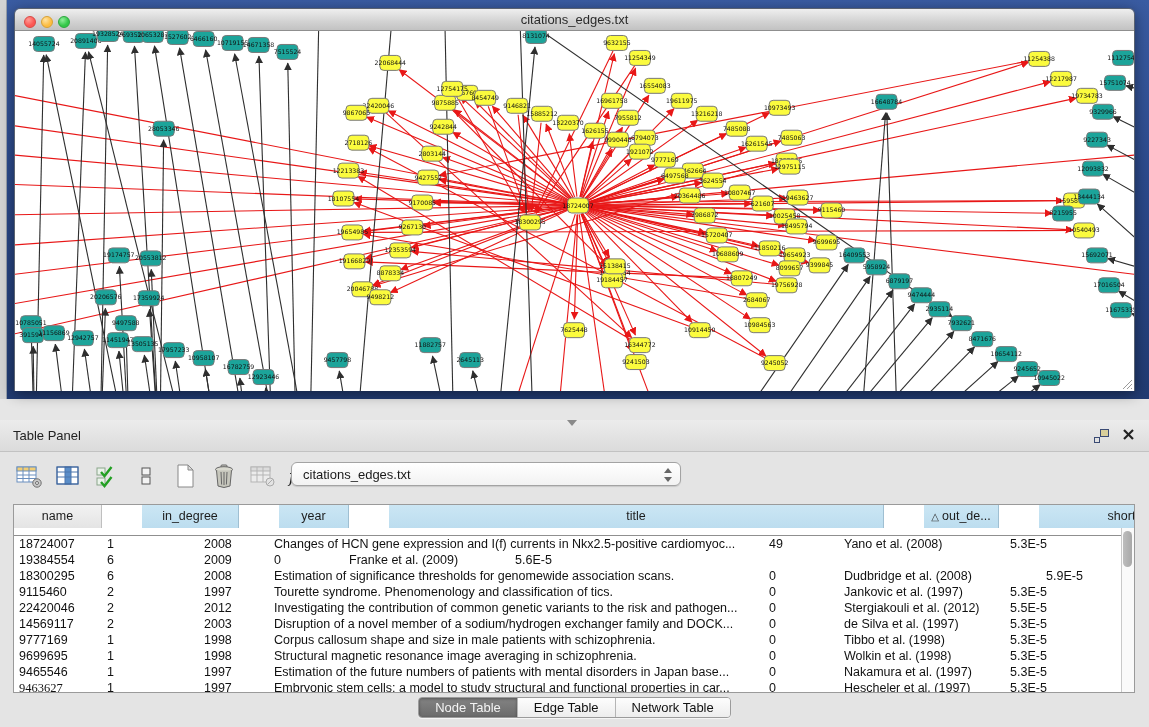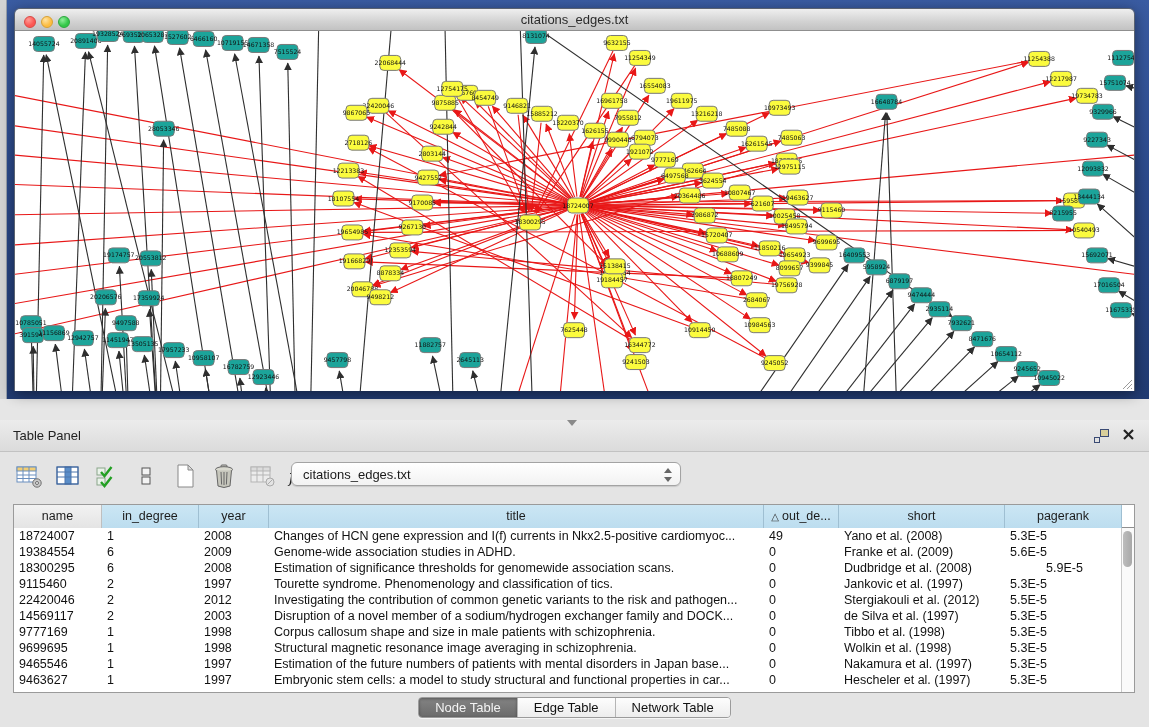--- a/index.html
+++ b/index.html
@@ -50,21 +50,21 @@
   .fx { font-family:"DejaVu Serif", serif; font-size:15px; color:#1e1e1e; }
   .fx i { font-size:17px; }
   .combo { position:absolute; left:291px; top:10px; width:390px; height:24px;
     background:linear-gradient(180deg,#FFFFFF,#F2F2F2); border:1px solid #A3A3A3;
     border-radius:6px; box-shadow:0 1px 1px rgba(0,0,0,.12); font-size:13px; color:#1a1a1a; }
   .combo .cval { position:absolute; left:11px; top:4px; }
   .combo .arrows { position:absolute; right:8px; top:5px; }
 
   #table { position:absolute; left:13px; top:84px; width:1122px; height:189px;
     background:#fff; border:1px solid #9a9a9a; overflow:hidden; }
-  #thead { display:flex; height:23px; border-bottom:1px solid #8f8f8f; }
+  #thead { display:flex; height:31px; border-bottom:1px solid #8f8f8f;gap:40px; }
   .hcell { height:23px; line-height:22px; text-align:center; font-size:12.5px; color:#1c1c1c;
     background:linear-gradient(180deg,#CBE6F4,#BCDDEF); border-right:1px solid #9FBFD2;
     overflow:hidden; white-space:nowrap; flex:0 0 auto; }
   .hcell.gray { background:linear-gradient(180deg,#F2F2F2,#E4E4E4); border-right:1px solid #BFBFBF; }
   .hcell .sort { font-size:10px; margin-right:3px; color:#333; }
   .trow { display:flex; height:16px; line-height:16px; }
   .tcell { font-size:12.5px; color:#111; padding-left:5px; overflow:hidden;
     white-space:nowrap; flex:0 0 auto; }
   .vscroll { position:absolute; right:0; top:23px; bottom:0; width:13px;
     background:#FAFAFA; border-left:1px solid #C9C9C9; }
@@ -920,21 +920,20 @@
           <div class="tcell" style="width: 70px;">2008</div>
           <div class="tcell" style="width: 495px;">Changes of HCN gene expression and I(f) currents in Nkx2.5-positive cardiomyoc...</div>
           <div class="tcell" style="width: 75px;">49</div>
           <div class="tcell" style="width: 166px;">Yano et al. (2008)</div>
           <div class="tcell" style="width: 117px;">5.3E-5</div>
         </div>
         <div class="trow">
           <div class="tcell" style="width: 88px;">19384554</div>
           <div class="tcell" style="width: 97px;">6</div>
           <div class="tcell" style="width: 70px;">2009</div>
-          <div class="tcell" style="width: 495px;">Genome-wide association studies in ADHD.</div>
           <div class="tcell" style="width: 75px;">0</div>
           <div class="tcell" style="width: 166px;">Franke et al. (2009)</div>
           <div class="tcell" style="width: 117px;">5.6E-5</div>
         </div>
         <div class="trow">
           <div class="tcell" style="width: 88px;">18300295</div>
           <div class="tcell" style="width: 97px;">6</div>
           <div class="tcell" style="width: 70px;">2008</div>
           <div class="tcell" style="width: 495px;">Estimation of significance thresholds for genomewide association scans.</div>
           <div class="tcell" style="width: 75px;">0</div>
@@ -989,21 +988,21 @@
         <div class="trow">
           <div class="tcell" style="width: 88px;">9465546</div>
           <div class="tcell" style="width: 97px;">1</div>
           <div class="tcell" style="width: 70px;">1997</div>
           <div class="tcell" style="width: 495px;">Estimation of the future numbers of patients with mental disorders in Japan base...</div>
           <div class="tcell" style="width: 75px;">0</div>
           <div class="tcell" style="width: 166px;">Nakamura et al. (1997)</div>
           <div class="tcell" style="width: 117px;">5.3E-5</div>
         </div>
         <div class="trow">
-          <div class="tcell" style="width: 88px;">9463627</div>
+          <div class="tcell" style="width: 88px; font-family: Liberation Serif, serif;">9463627</div>
           <div class="tcell" style="width: 97px;">1</div>
           <div class="tcell" style="width: 70px;">1997</div>
           <div class="tcell" style="width: 495px;">Embryonic stem cells: a model to study structural and functional properties in car...</div>
           <div class="tcell" style="width: 75px;">0</div>
           <div class="tcell" style="width: 166px;">Hescheler et al. (1997)</div>
           <div class="tcell" style="width: 117px;">5.3E-5</div>
         </div>
       </div>
     <div class="vscroll">
       <div class="vthumb"></div>

